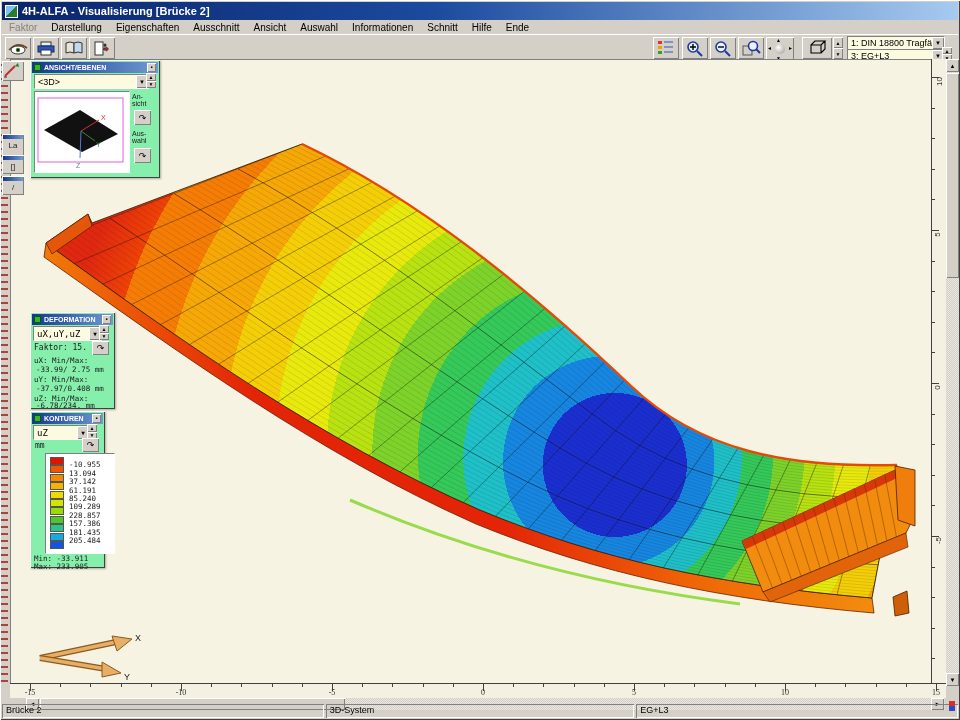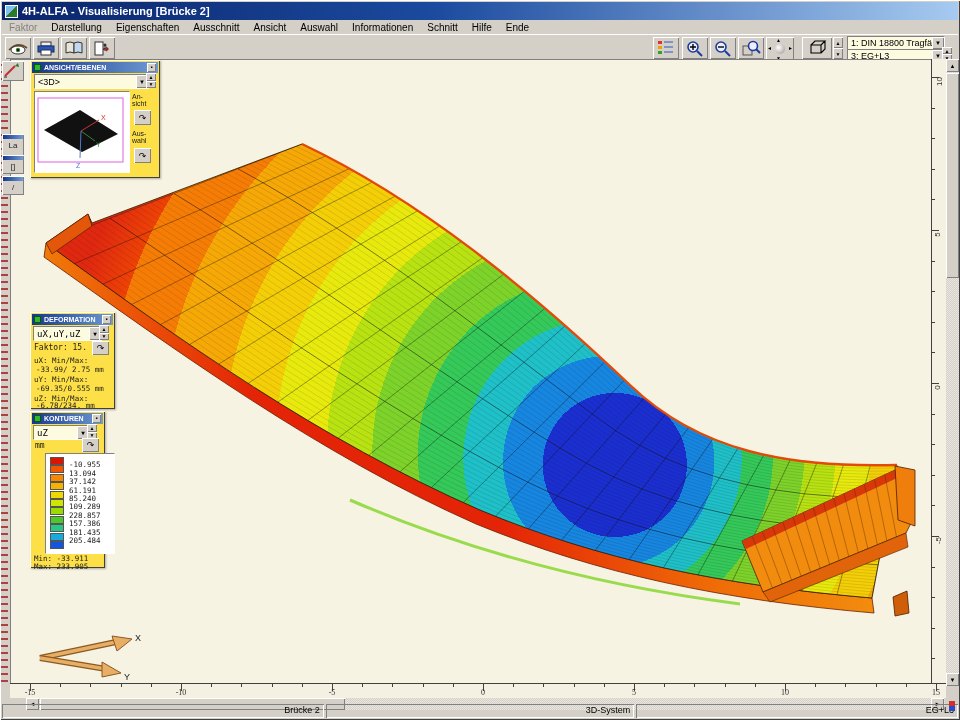--- a/index.html
+++ b/index.html
@@ -37,24 +37,24 @@
   #vruler{position:absolute;left:931px;top:59px;width:14px;height:624px;background:#f4f1e2;border-left:1px solid #404040;z-index:2;overflow:hidden;}
   .htick{position:absolute;top:0;width:1px;background:#404040;}
   .vtick{position:absolute;left:0;height:1px;background:#404040;}
   .hlab{position:absolute;top:4px;font-size:8px;color:#303030;transform:translateX(-50%);font-family:Liberation Serif, serif;}
   .vlab{position:absolute;left:3px;font-size:8px;color:#303030;transform:rotate(-90deg);}
   .sbar{position:absolute;background:repeating-conic-gradient(#e9e6df 0 25%,#d4d0c8 0 50%) 0 0/2px 2px;z-index:3;}
   .sbtn{position:absolute;background:#d4d0c8;box-shadow:inset 1px 1px 0 #fff,inset -1px -1px 0 #808080;
     font-size:6px;color:#000;display:flex;align-items:center;justify-content:center;z-index:4;}
   .sthumb{position:absolute;background:#d4d0c8;box-shadow:inset 1px 1px 0 #fff,inset -1px -1px 0 #808080;z-index:4;}
   
-  #statusbar{position:absolute;left:2px;bottom:2px;right:2px;height:14px;display:flex;gap:2px;font-size:9px;z-index:5;text-align:right;}
+  #statusbar{position:absolute;left:2px;bottom:2px;right:2px;height:14px;display:flex;gap:2px;font-size:9px;z-index:5;}
   .scell{box-shadow:inset 1px 1px 0 #808080,inset -1px -1px 0 #fff;padding:1px 4px;white-space:nowrap;overflow:hidden;}
   
-  .panel{position:absolute;background:#fde047;z-index:6;
+  .panel{position:absolute;background:#86efac;z-index:6;
     box-shadow:inset 1px 1px 0 #fff,inset -1px -1px 0 #404040,1px 1px 2px rgba(0,0,0,.3);}
   .ptitle{height:11px;margin:2px;background:linear-gradient(90deg,#16388c,#6f9bd2);
     color:#fff;font-size:7px;font-weight:bold;display:flex;align-items:center;gap:3px;padding:0 2px;}
   .pticon{width:7px;height:7px;background:#2db82d;border:1px solid #0a5a0a;box-sizing:border-box;}
   .pclose{margin-left:auto;width:9px;height:9px;background:#d4d0c8;color:#000;font-size:6px;line-height:9px;text-align:center;
     box-shadow:inset 1px 1px 0 #fff,inset -1px -1px 0 #808080;}
   .mono{font-family:"DejaVu Sans Mono","Liberation Mono",monospace;}
   .ptext{position:absolute;font-size:8px;color:#1a1a1a;white-space:pre;}
   .pbtn{position:absolute;background:#d4d0c8;box-shadow:inset 1px 1px 0 #fff,inset -1px -1px 0 #808080;
     font-size:9px;display:flex;align-items:center;justify-content:center;}
@@ -417,21 +417,21 @@
       <div>▲</div>
       <div>▼</div>
     </div>
     <div class="ptext mono" style="left:4px;top:31px">Faktor: 15.</div>
     <div class="pbtn" style="left:62px;top:29px;width:17px;height:14px">
       <span>↷</span>
     </div>
     <div class="ptext mono" style="left:4px;top:44px;font-size:7.5px">uX: Min/Max:</div>
     <div class="ptext mono" style="left:6px;top:53px;font-size:7.5px">-33.99/ 2.75 mm</div>
     <div class="ptext mono" style="left:4px;top:63px;font-size:7.5px">uY: Min/Max:</div>
-    <div class="ptext mono" style="left:6px;top:72px;font-size:7.5px">-69.35/0.555 mm</div>
+    <div class="ptext mono" style="left:6px;top:72px;font-size:7.5px">-37.97/0.408 mm</div>
     <div class="ptext mono" style="left:4px;top:82px;font-size:7.5px">uZ: Min/Max:</div>
     <div class="ptext mono" style="left:6px;top:89px;font-size:7.5px">-6.78/234. mm</div>
   </div>
 
   <div class="panel" style="left:30px;top:411px;width:75px;height:157px">
     <div class="ptitle">
       <div class="pticon"></div>
       <span>KONTUREN</span>
       <div class="pclose">▪</div>
     </div>

